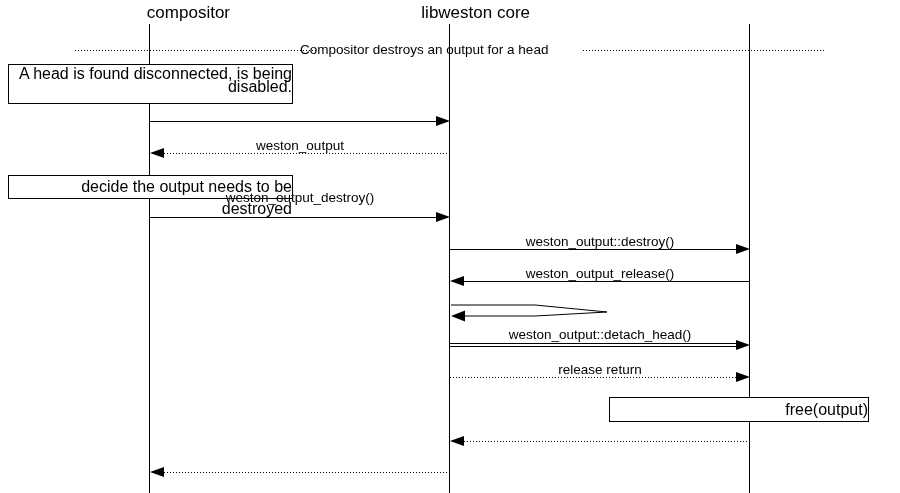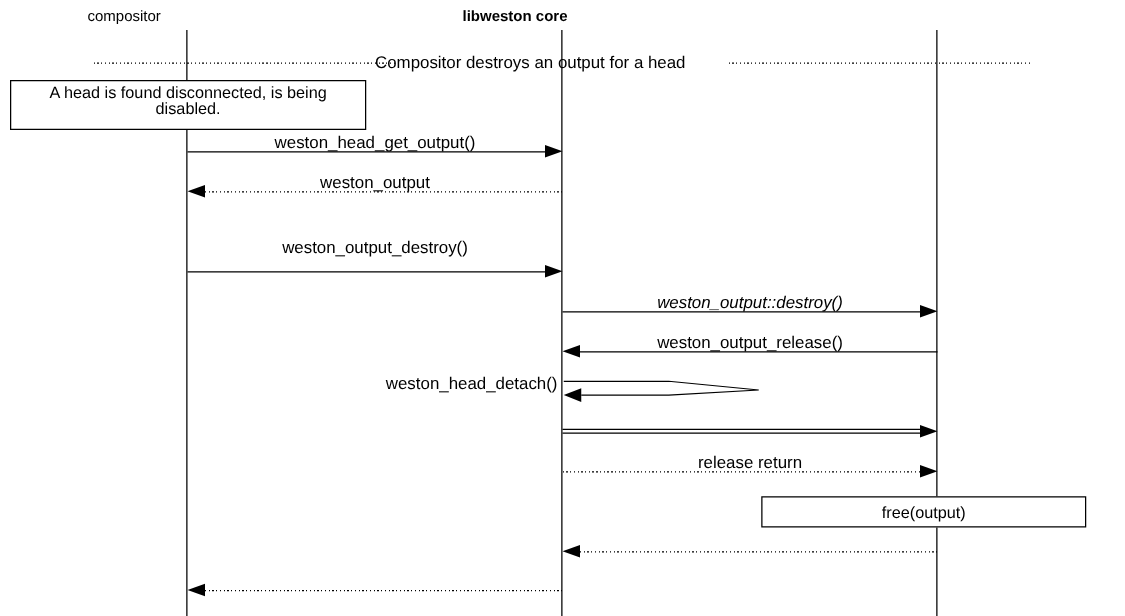--- a/index.html
+++ b/index.html
@@ -2,22 +2,22 @@
 <html><head>
 <meta charset="utf-8">
 <style>
   html,body { margin:0; padding:0; background:#ffffff; }
   #canvas {
     position:relative; width:900px; height:493px; background:#ffffff;
     font-family:"Liberation Sans", "DejaVu Sans", sans-serif;
     color:#000; overflow:hidden;
   }
   .actor {
-    position:absolute; top:5px; width:160px; text-align:left;
-    font-size:12px; line-height:16px; white-space:nowrap;
+    position:absolute; top:5px; width:160px; text-align:right;
+    font-size:17px; line-height:16px; white-space:nowrap;
   }
   .lifeline { position:absolute; top:24px; height:469px; width:1px; background:#000; }
   .dotline {
     position:absolute; height:1px;
     background-image:repeating-linear-gradient(to right,#000 0 1px,transparent 1px 3px);
   }
   .solidline { position:absolute; height:1px; background:#000; }
   .dblline {
     position:absolute; height:4px; box-sizing:border-box;
     border-top:1px solid #000; border-bottom:1px solid #000;
@@ -31,73 +31,73 @@
     border-top:5.5px solid transparent; border-bottom:5.5px solid transparent;
     border-left:14px solid #000;
   }
   .ah-l {
     position:absolute; width:0; height:0;
     border-top:5.5px solid transparent; border-bottom:5.5px solid transparent;
     border-right:14px solid #000;
   }
   .note {
     position:absolute; box-sizing:border-box; border:1px solid #000; background:#fff;
-    text-align:center; font-size:13px;
+    text-align:right; font-size:16px;
   }
   .noteline { line-height:13px; white-space:nowrap; }
   .divider-label { position:absolute; text-align:left; font-size:13.5px; line-height:16px; white-space:nowrap; }
 </style>
 </head>
 <body>
 
 <div id="canvas">
 
   <div class="lifeline" style="left:149px;"></div>
   <div class="lifeline" style="left:449px;"></div>
   <div class="lifeline" style="left:749px;"></div>
 
   <div class="actor" style="left:70px;">compositor</div>
-  <div class="actor" style="left:370px;font-weight:bold;">libweston core</div>
+  <div class="actor" style="left:370px;">libweston core</div>
 
   <div class="dotline" style="left:75px;top:50px;width:242px;"></div>
   <div class="dotline" style="left:583px;top:50px;width:242px;"></div>
   <div class="divider-label" style="left:300px;top:42px;width:300px;">Compositor destroys an output for a head</div>
 
   <div class="note" style="left:8px;top:64px;width:285px;height:40px;padding-top:2px;">
     <div class="noteline">A head is found disconnected, is being</div>
     <div class="noteline">disabled.</div>
   </div>
 
-  <div class="lbl" style="left:200px;top:106px;width:200px;">weston_head_get_output()</div>
   <div class="solidline" style="left:150px;top:121px;width:287px;"></div>
   <div class="ah-r" style="left:436px;top:116px;"></div>
 
   <div class="lbl" style="left:200px;top:138px;width:200px;">weston_output</div>
   <div class="dotline" style="left:164px;top:153px;width:286px;"></div>
   <div class="ah-l" style="left:150px;top:148px;"></div>
 
+  <div class="note" style="left:8px;top:175px;width:285px;height:24px;line-height:22px;">decide the output needs to be destroyed</div>
 
   <div class="lbl" style="left:200px;top:190px;width:200px;">weston_output_destroy()</div>
   <div class="solidline" style="left:150px;top:217px;width:287px;"></div>
   <div class="ah-r" style="left:436px;top:212px;"></div>
 
-  <div class="lbl" style="left:500px;top:234px;width:200px;font-style:italic;">weston_output::destroy()</div>
+  <div class="lbl" style="left:500px;top:234px;width:200px;">weston_output::destroy()</div>
   <div class="solidline" style="left:450px;top:249px;width:287px;"></div>
   <div class="ah-r" style="left:736px;top:244px;"></div>
 
   <div class="lbl" style="left:500px;top:266px;width:200px;">weston_output_release()</div>
   <div class="solidline" style="left:464px;top:281px;width:286px;"></div>
   <div class="ah-l" style="left:450px;top:276px;"></div>
 
-  <div class="lbl" style="left:286px;top:299px;width:160px;text-align:right;">weston_head_detach()</div>
   <svg width="160" height="24" style="position:absolute;left:450px;top:299px;">
     <path d="M1 6 L85 6 L157 13 L85 17 L15 17" stroke="#000000" stroke-width="1" fill="none"></path>
     <polygon points="1,17 15,11.5 15,22.5" fill="#000000"></polygon>
   </svg>
 
+  <div class="lbl" style="left:500px;top:327px;width:200px;">weston_output::detach_head()</div>
   <div class="dblline" style="left:450px;top:343px;width:287px;"></div>
   <div class="ah-r" style="left:736px;top:340px;"></div>
 
   <div class="lbl" style="left:500px;top:362px;width:200px;">release return</div>
   <div class="dotline" style="left:450px;top:377px;width:287px;"></div>
   <div class="ah-r" style="left:736px;top:372px;"></div>
 
   <div class="note" style="left:609px;top:397px;width:260px;height:25px;line-height:23px;">free(output)</div>
 
   <div class="dotline" style="left:464px;top:441px;width:286px;"></div>

